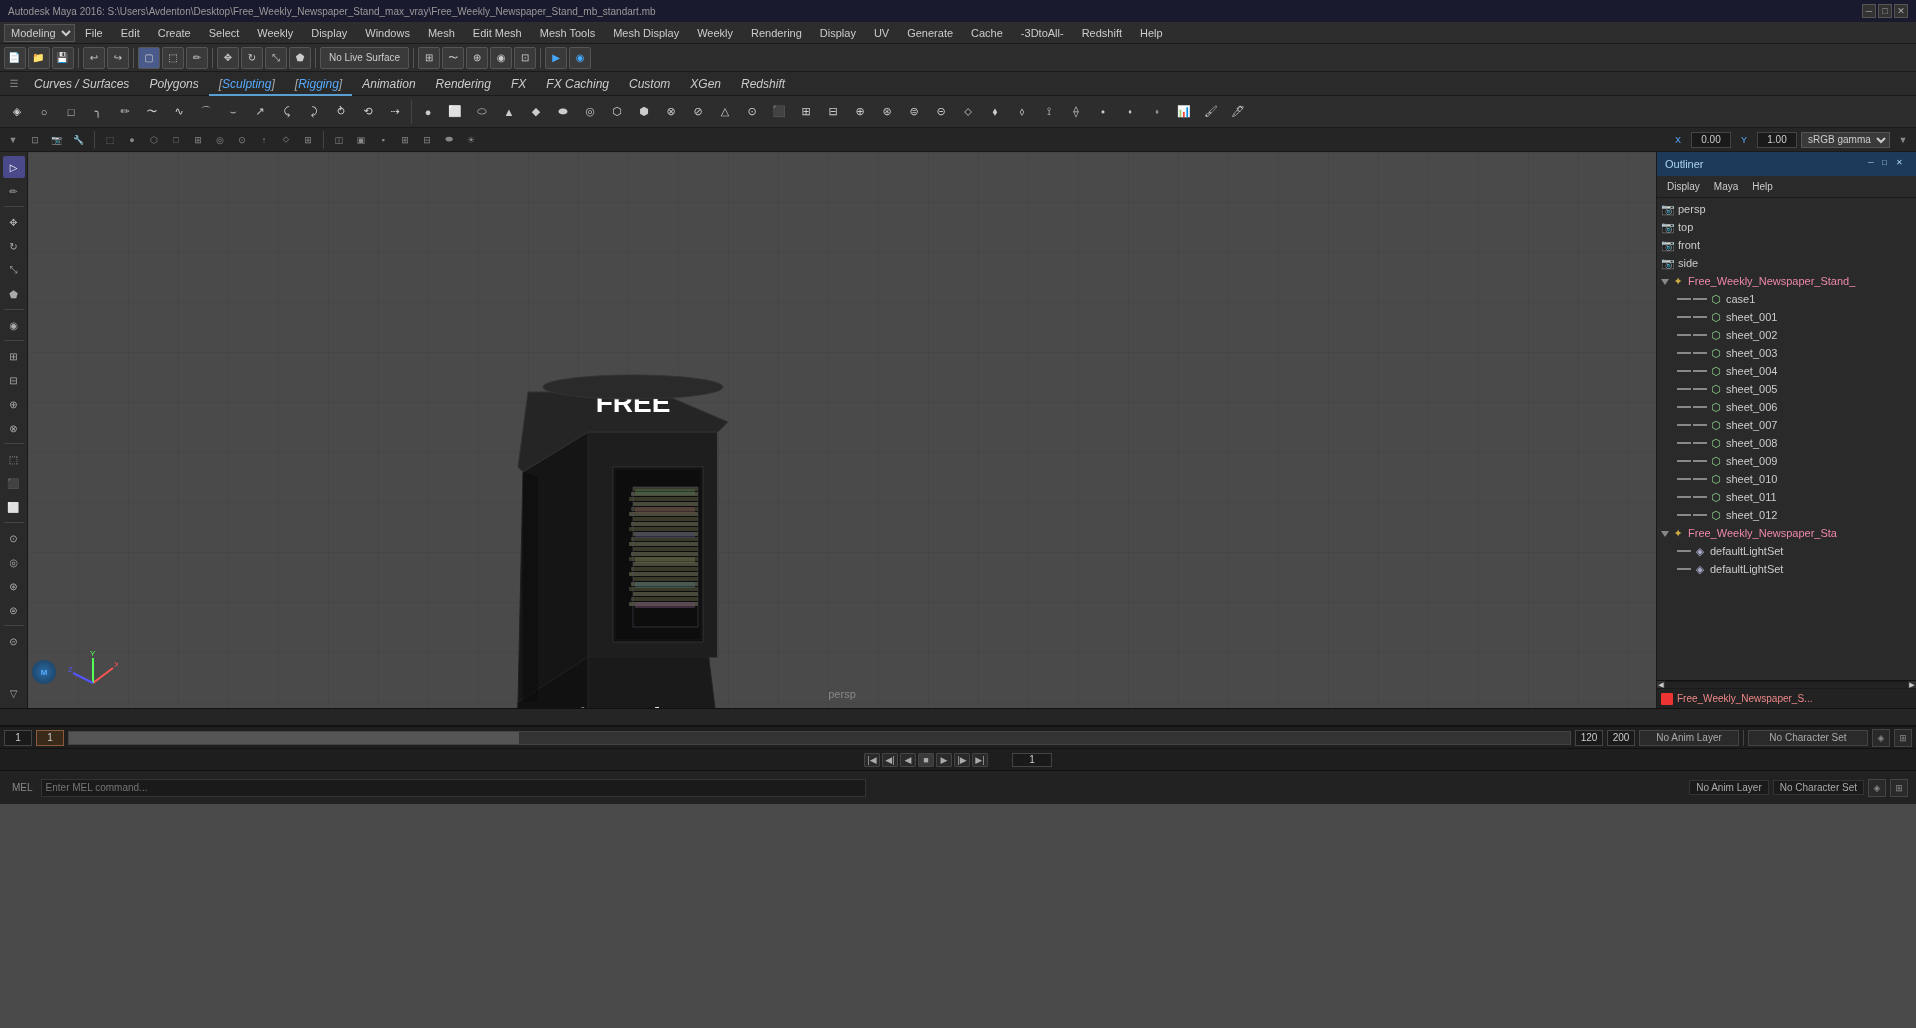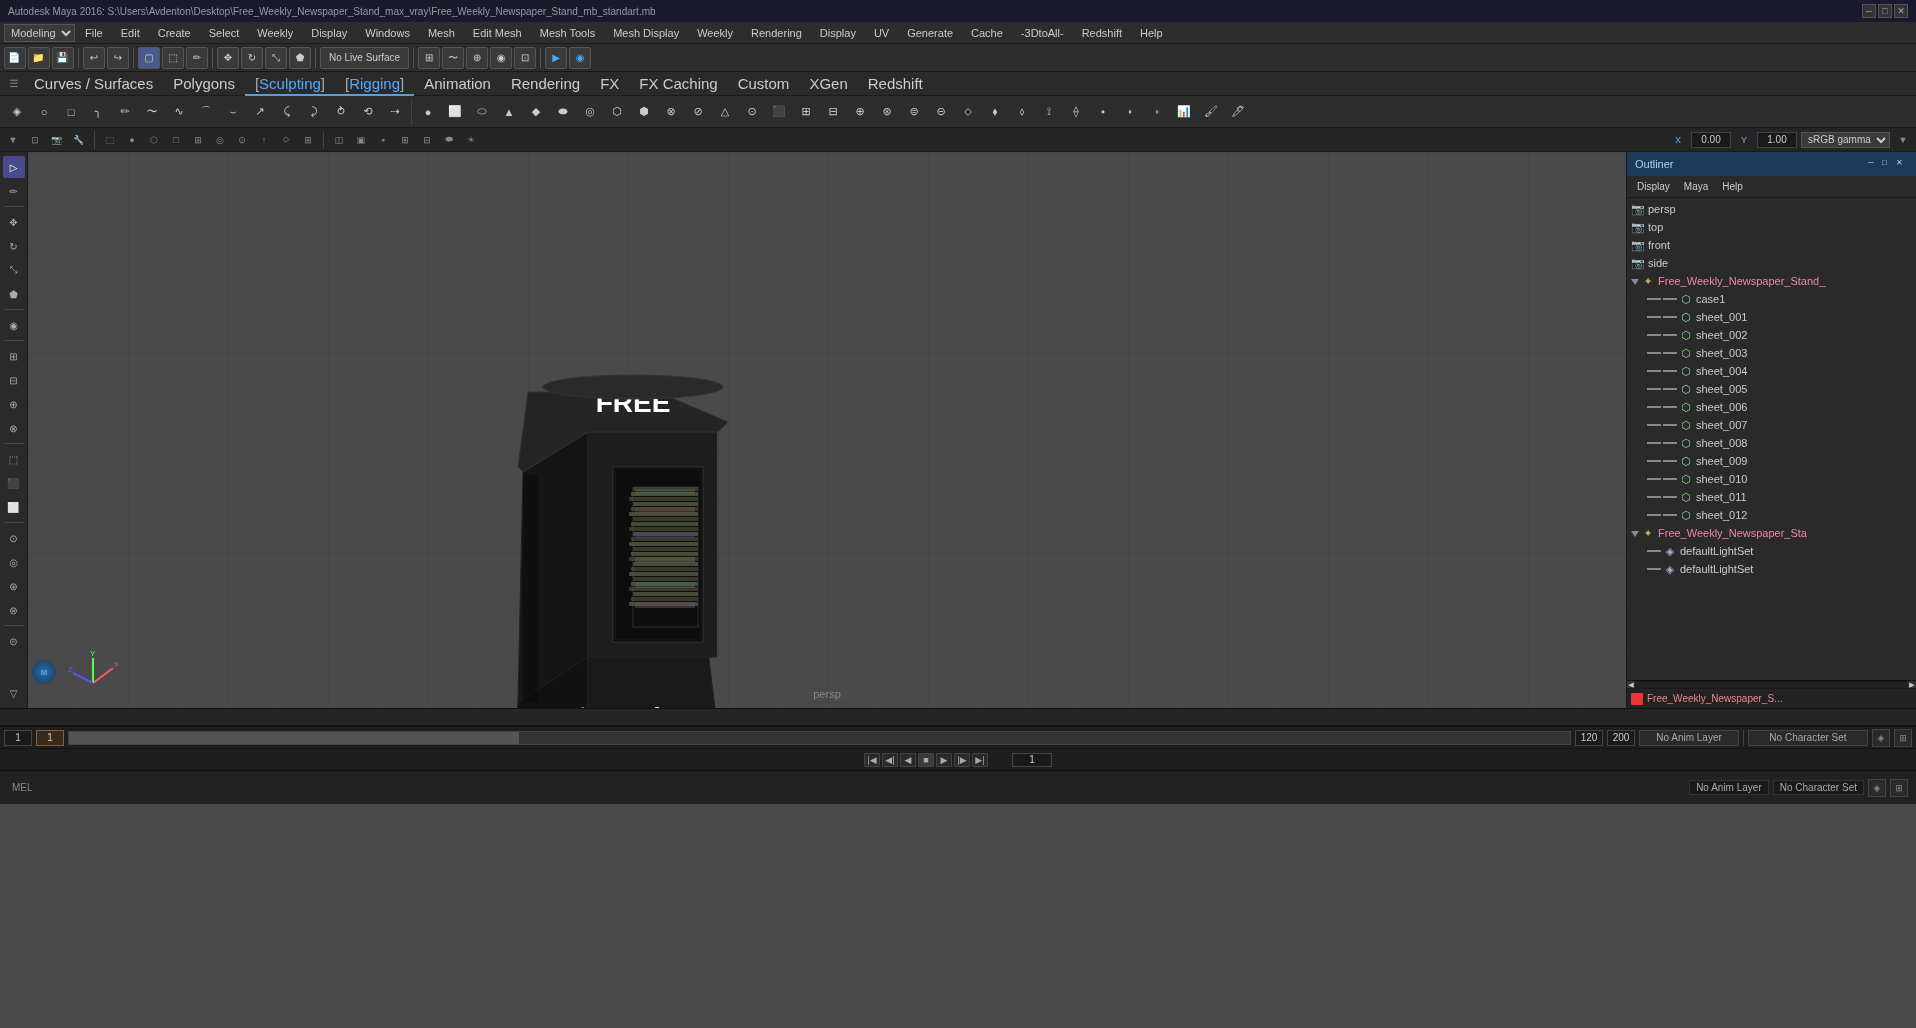--- a/index.html
+++ b/index.html
@@ -80,25 +80,26 @@
       background: #2a2a2a;
       display: flex;
       align-items: center;
       padding: 0 4px;
       border-bottom: 1px solid #1a1a1a;
     }
     .tab-item {
       padding: 2px 10px;
       color: #ccc;
       cursor: pointer;
-      font-size: 15px;
+      font-size: 12px;
       height: 24px;
       display: flex;
       align-items: center;
       position: relative;
+      font-style: italic;
     }
     .tab-item.active { color: #fff; }
     .tab-item.active::after { content: ''; position: absolute; bottom: 0; left: 0; right: 0; height: 2px; background: #5a9fd4; }
     .tab-bracket { color: #aaa; }
     .hamburger-btn { 
       width: 20px; height: 20px; 
       display: flex; align-items: center; justify-content: center;
       cursor: pointer; color: #888; font-size: 10px;
     }
 
@@ -224,21 +225,21 @@
       display: flex;
       align-items: center;
       justify-content: center;
       color: #5af;
       font-size: 8px;
       font-weight: bold;
     }
 
     
     #outliner-panel {
-      width: 290px;
+      width: 260px;
       background: #2a2a2a;
       border-left: 1px solid #1a1a1a;
       display: flex;
       flex-direction: column;
     }
     #outliner-title {
       height: 24px;
       background: #1e3a5a;
       display: flex;
       align-items: center;
@@ -931,18 +932,19 @@
   <div class="play-btn" style="background:#3a3a3a;">■</div>
   <div class="play-btn">▶</div>
   <div class="play-btn">|▶</div>
   <div class="play-btn">▶|</div>
   <div style="width:20px;"></div>
   <input class="frame-input" value="1" style="width: 40px;">
 </div>
 
 <div id="status-bar">
   <div class="status-label">MEL</div>
+  <input id="mel-input" placeholder="Enter MEL command..." style="">
   <div style="flex:1"></div>
   <div class="status-badge">No Anim Layer</div>
   <div class="status-badge">No Character Set</div>
   <div class="status-btn">◈</div>
   <div class="status-btn">⊞</div>
 </div>
 
 </body></html>

